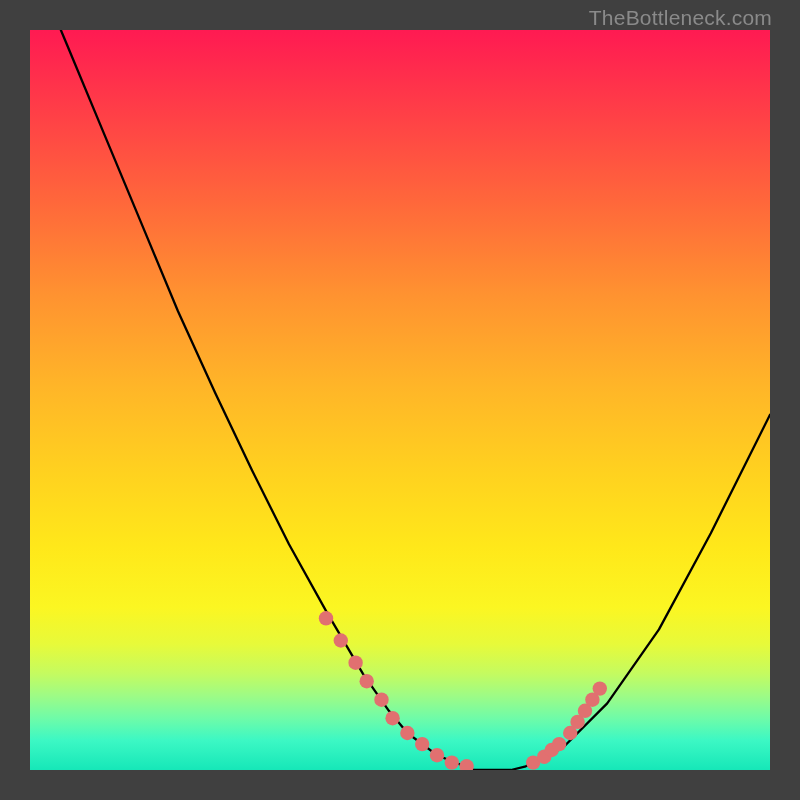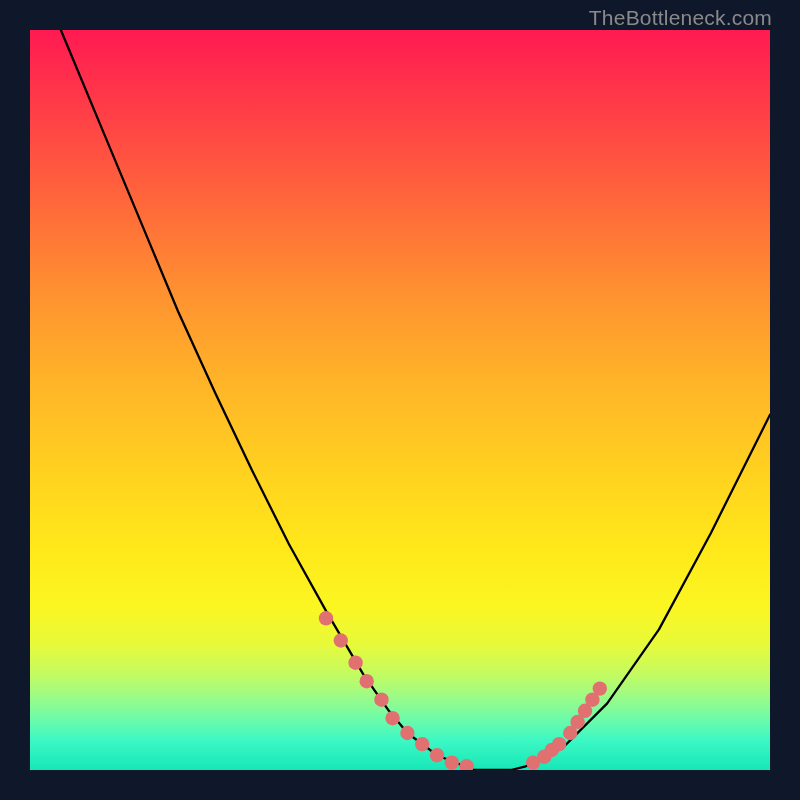--- a/index.html
+++ b/index.html
@@ -10,21 +10,21 @@
     background: #000;
     overflow: hidden;
     font-family: Arial, Helvetica, sans-serif;
   }
   .frame {
     position: absolute;
     left: 0;
     top: 0;
     width: 800px;
     height: 800px;
-    background: #0f172a;
+    background: #404040;
   }
   .plot-area {
     position: absolute;
     left: 30px;
     top: 30px;
     width: 740px;
     height: 740px;
     background: linear-gradient(to bottom,
       #ff1a52 0%,
       #ff3b48 10%,

